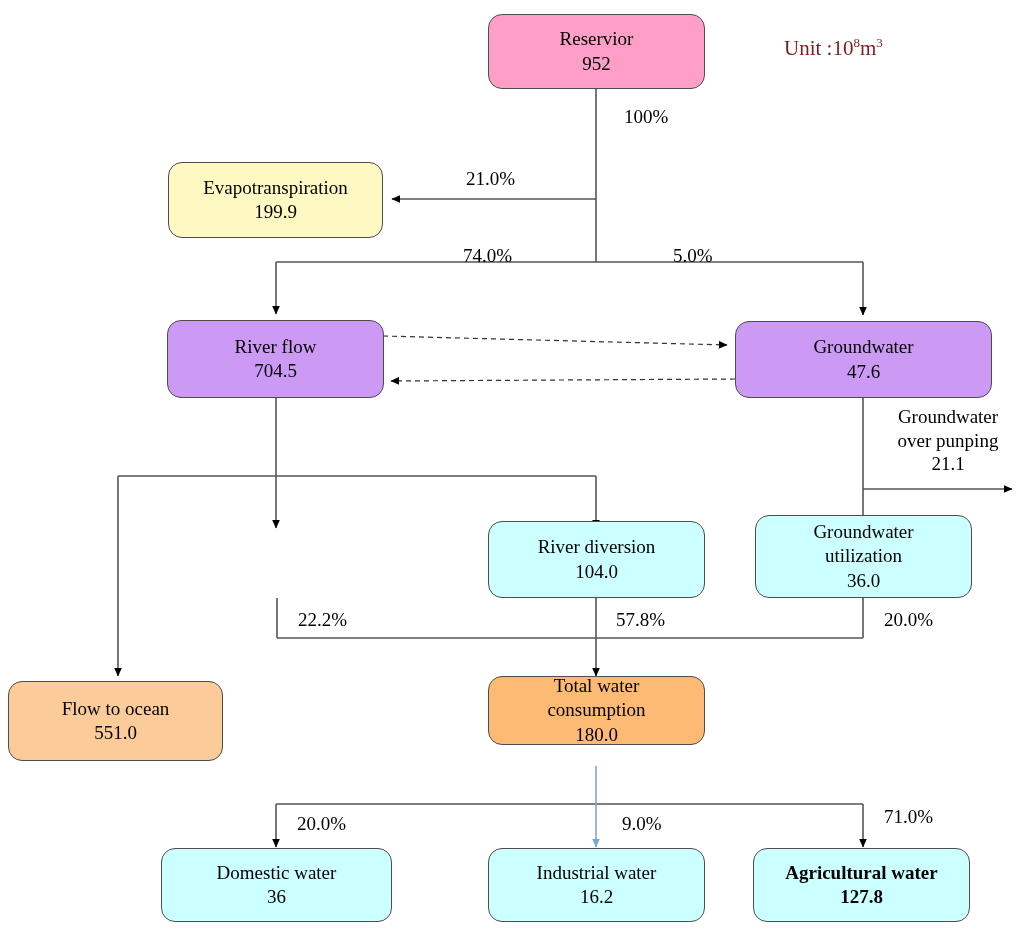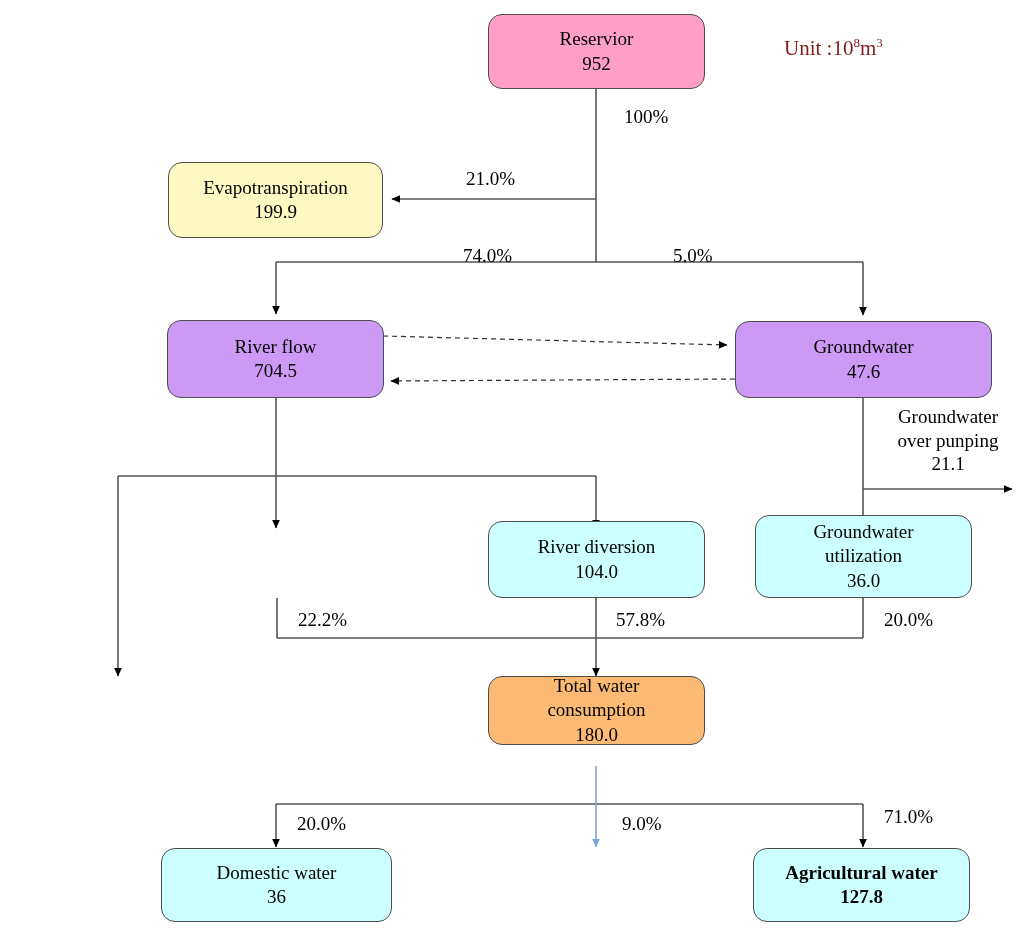--- a/index.html
+++ b/index.html
@@ -137,32 +137,40 @@
     <div class="nlabel">River diversion</div>
     <div class="nvalue">104.0</div>
   </div>
 
   <div class="node" style="left:755px; top:515px; width:217px; height:83px; background:#CCFFFF;">
     <div class="nlabel">Groundwater
 utilization</div>
     <div class="nvalue">36.0</div>
   </div>
 
+  <div class="node" style="left:8px; top:681px; width:215px; height:80px; background:#FBCB99;">
+    <div class="nlabel">Flow to ocean</div>
+    <div class="nvalue">551.0</div>
+  </div>
 
   <div class="node" style="left:488px; top:676px; width:217px; height:69px; background:#fdba74;">
     <div class="nlabel">Total water
 consumption</div>
     <div class="nvalue">180.0</div>
   </div>
 
   <div class="node" style="left:161px; top:848px; width:231px; height:74px; background:#CCFFFF;">
     <div class="nlabel">Domestic water</div>
     <div class="nvalue">36</div>
   </div>
 
+  <div class="node" style="left:488px; top:848px; width:217px; height:74px; background:#CCFFFF;">
+    <div class="nlabel">Industrial water</div>
+    <div class="nvalue">16.2</div>
+  </div>
 
   <div class="node" style="left:753px; top:848px; width:217px; height:74px; background:#CCFFFF;font-weight:bold;">
     <div class="nlabel">Agricultural water</div>
     <div class="nvalue">127.8</div>
   </div>
 
   <div class="edge-label" style="left:624px; top:105px;">100%</div>
 
   <div class="edge-label" style="left:466px; top:167px;">21.0%</div>
 

